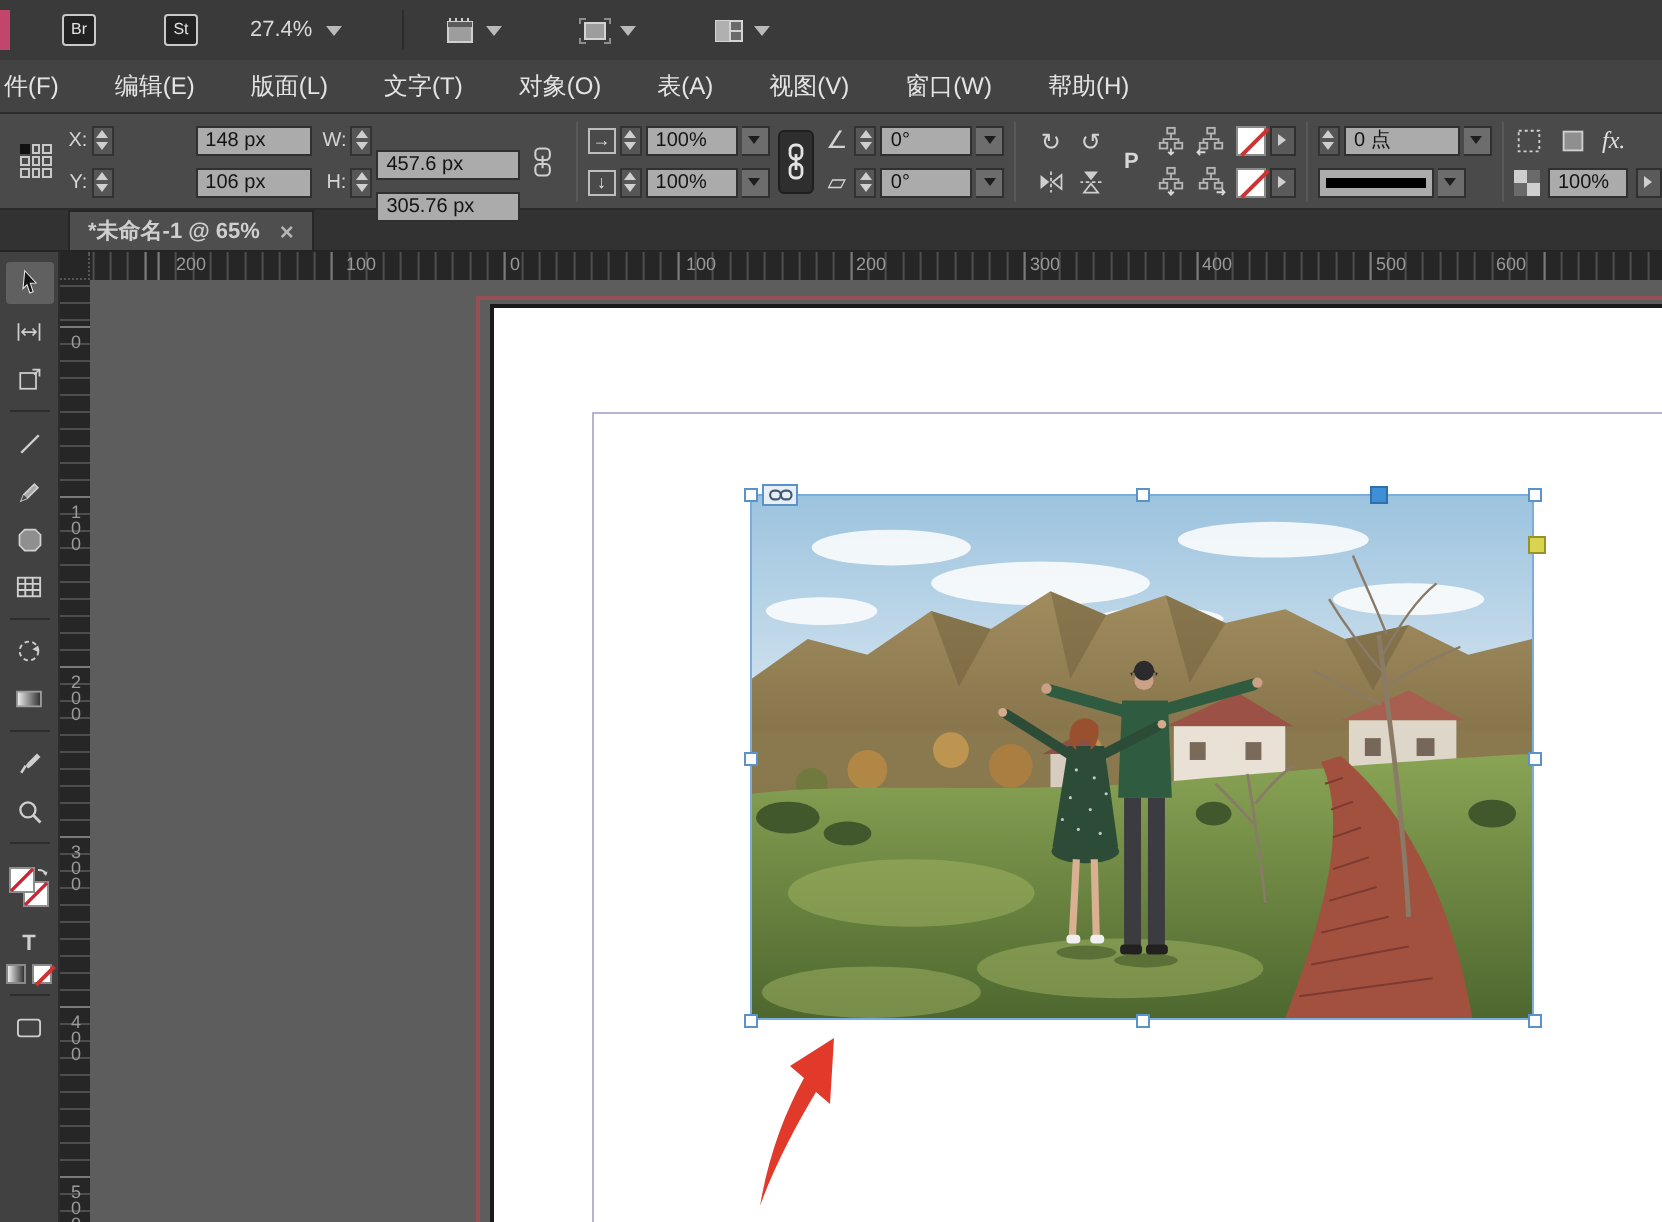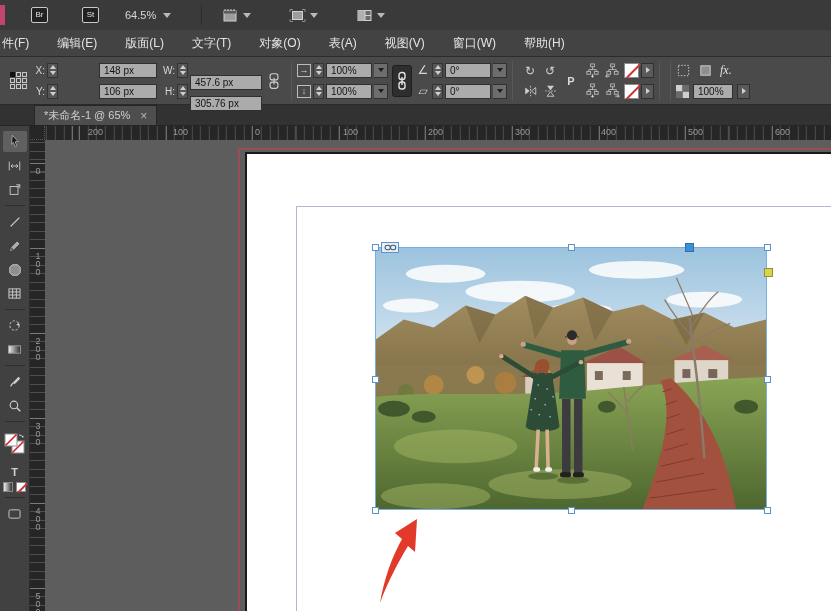--- a/index.html
+++ b/index.html
@@ -63,21 +63,21 @@
     display:flex; align-items:center; justify-content:center; }
   .flyout::after { content:""; width:0; height:0; border-top:3.5px solid transparent;
     border-bottom:3.5px solid transparent; border-left:4px solid #cfcfcf; }
   .strokeswatch { width:58px; height:15px; background:#ababab; border:1px solid #303030;
     display:flex; align-items:center; padding:0 3px; }
   .strokeswatch i { display:block; width:100%; height:5px; background:#000; }
   .fx { font-family:"Liberation Serif", serif; font-style:italic; font-size:12px; color:#e0e0e0; }
   .ctrl .sep { width:1px; height:40px; background:#3a3a3a; border-right:1px solid #585858; margin:0 5px; }
 
   
-  .tabbar { height:21px; background:#323232; display:flex; align-items:flex-end; border-bottom:1px solid #242424; }
+  .tabbar { height:21px; background:#323232; display:flex; align-items:flex-end; border-bottom:1px solid #242424;font-weight:bold; }
   .tab { margin-left:34px; height:20px; background:#4e4e4e; border:1px solid #262626; border-bottom:none;
     color:#cfcfcf; font-size:11px; display:flex; align-items:center; gap:10px; padding:0 9px; }
   .tabclose { color:#b5b5b5; font-size:12px; line-height:10px; cursor:default; }
 
   
   .workspace { position:relative; width:831px; height:485px; }
   .toolbar { position:absolute; left:0; top:0; width:30px; height:485px; background:#414141;
     border-right:1px solid #2c2c2c; display:flex; flex-direction:column; align-items:center;
     padding-top:5px; gap:3px; }
   .tool { width:24px; height:21px; display:flex; align-items:center; justify-content:center; border-radius:2px; }
@@ -129,21 +129,21 @@
 <body>
 
 <div class="app">
 
   <div class="appbar">
     <div class="logo-sliver"></div>
     <button class="sqbtn">Br</button>
     <div style="width:18px"></div>
     <button class="sqbtn">St</button>
     <div class="zoomctl">
-      <span>64.5%</span>
+      <span>27.4%</span>
       <span class="caret"></span>
     </div>
     <div class="vsep"></div>
     <div class="iconbtn">
       <svg width="17" height="15" viewBox="0 0 17 15">
         <rect x="2" y="3" width="12" height="10" fill="#9d9d9d" stroke="#cfcfcf"></rect>
         <rect x="2" y="3" width="12" height="2.5" fill="#5a5a5a"></rect>
         <g stroke="#cfcfcf">
             <line x1="3" y1="1" x2="3" y2="3"></line>
             <line x1="6" y1="1" x2="6" y2="3"></line>
@@ -345,20 +345,36 @@
       <div class="crow">
         <span class="noneswatch"></span>
         <span class="flyout"></span>
       </div>
       <div class="crow">
         <span class="noneswatch"></span>
         <span class="flyout"></span>
       </div>
     </div>
     <div class="sep"></div>
+    <div class="col2">
+      <div class="crow">
+        <span class="stepper">
+            <i class="up"></i>
+            <i class="dn"></i>
+          </span>
+        <input class="fld sw" value="0 点" style="">
+        <span class="dd"></span>
+      </div>
+      <div class="crow">
+        <span class="strokeswatch">
+            <i></i>
+          </span>
+        <span class="dd"></span>
+      </div>
+    </div>
     <div class="sep"></div>
     <div class="col2">
       <div class="crow" style="gap:7px">
         <svg width="15" height="15" viewBox="0 0 16 16">
           <rect x="2.5" y="2.5" width="11" height="11" fill="none" stroke="#cfcfcf" stroke-dasharray="1.6 1.6"></rect>
         </svg>
         <svg width="15" height="15" viewBox="0 0 16 16">
           <rect x="3" y="3" width="10" height="10" fill="#8f8f8f" stroke="#cfcfcf"></rect>
         </svg>
         <span class="fx">fx.</span>
@@ -490,21 +506,21 @@
     <div class="rcorner"></div>
     <div class="hruler">
       <span style="left:43px">200</span>
       <span style="left:128px">100</span>
       <span style="left:210px">0</span>
       <span style="left:298px">100</span>
       <span style="left:383px">200</span>
       <span style="left:470px">300</span>
       <span style="left:556px">400</span>
       <span style="left:643px">500</span>
-      <span style="left:730px">600</span>
+      <span style="left:703px">600</span>
     </div>
     <div class="vruler">
       <span style="top:26px">0</span>
       <span style="top:111px">100</span>
       <span style="top:196px">200</span>
       <span style="top:281px">300</span>
       <span style="top:366px">400</span>
       <span style="top:451px">500</span>
     </div>
 

